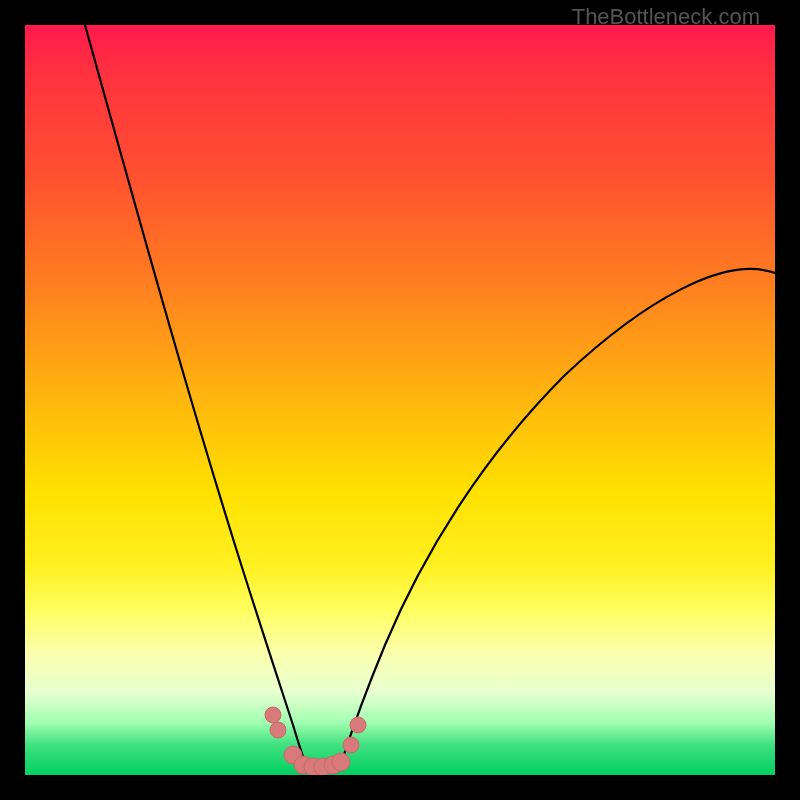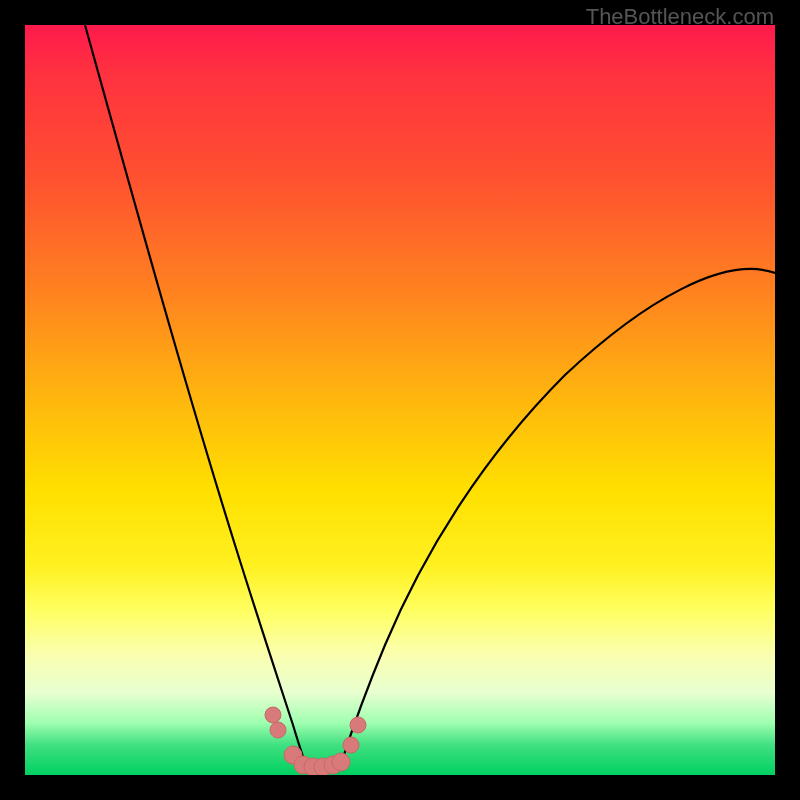--- a/index.html
+++ b/index.html
@@ -29,21 +29,21 @@
       #faffb0 84%,
       #e8ffd0 89%,
       #a0ffb0 93%,
       #40e080 96%,
       #00d060 100%
     );
   }
   .watermark {
     position: absolute;
     top: 4px;
-    right: 26px;
+    right: 40px;
     color: #555;
     font-size: 22px;
     font-weight: 500;
     z-index: 10;
   }
   svg.curves {
     position: absolute;
     left: 0;
     top: 0;
     width: 750px;

